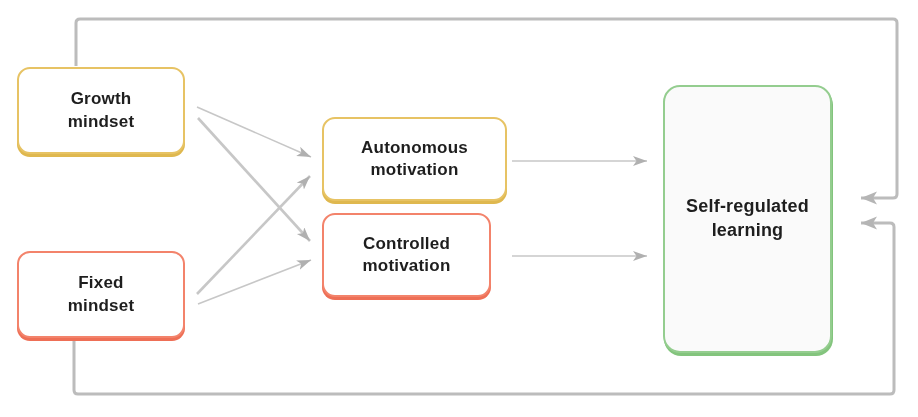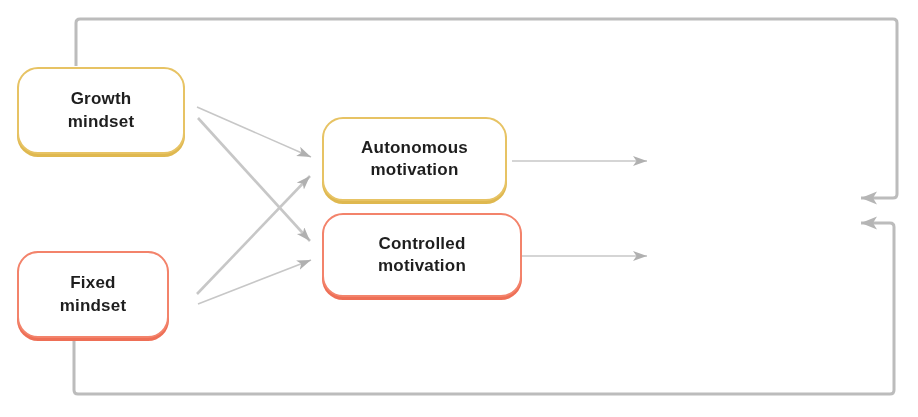--- a/index.html
+++ b/index.html
@@ -22,43 +22,43 @@
     background:#ffffff;
     overflow:hidden;
     font-family:"Liberation Sans",sans-serif;
   }
   .arrows{position:absolute;left:0;top:0;width:918px;height:417px;}
   .node{
     position:absolute;
     box-sizing:border-box;
     background:#ffffff;
     border:2.5px solid #ccc;
-    border-radius:21px;
+    border-radius:13px;
     display:flex;align-items:center;justify-content:center;
     text-align:center;
     font-weight:700;
     font-size:17px;
     line-height:1.32;
     letter-spacing:.2px;
     color:var(--text);
     white-space:pre-line;
   }
   .node.gold{border-color:var(--gold);box-shadow:0 3px 0 var(--gold-shadow);}
   .node.salmon{border-color:var(--salmon);box-shadow:0 3px 0 var(--salmon-shadow);}
   .node.green{
     border-color:var(--green);
     box-shadow:1px 3px 0 var(--green-shadow);
     background:var(--srl-fill);
     border-radius:17px;
     font-size:18px;
   }
   .node-growth{left:17px;top:67px;width:168px;height:87px;}
-  .node-fixed{left:17px;top:251px;width:152px;height:87px;}
+  .node-fixed{left:17px;top:251px;width:168px;height:87px;}
   .node-autonomous{left:322px;top:117px;width:185px;height:84px;align-items:center;}
-  .node-controlled{left:322px;top:213px;width:200px;height:84px;}
+  .node-controlled{left:322px;top:213px;width:169px;height:84px;}
   .node-srl{left:663px;top:85px;width:169px;height:268px;}
 </style>
 </head>
 <body>
 
 <div class="canvas">
 
   <svg class="arrows" viewBox="0 0 918 417" xmlns="http://www.w3.org/2000/svg">
     <defs>
       <marker id="ah" markerUnits="userSpaceOnUse" markerWidth="20" markerHeight="14" refX="14" refY="5" orient="auto">
@@ -95,14 +95,18 @@
   <div class="node gold node-autonomous">
     <span>Autonomous
 motivation</span>
   </div>
 
   <div class="node salmon node-controlled">
     <span>Controlled
 motivation</span>
   </div>
 
+  <div class="node green node-srl">
+    <span>Self-regulated
+learning</span>
+  </div>
 
 </div>
 
 </body></html>

